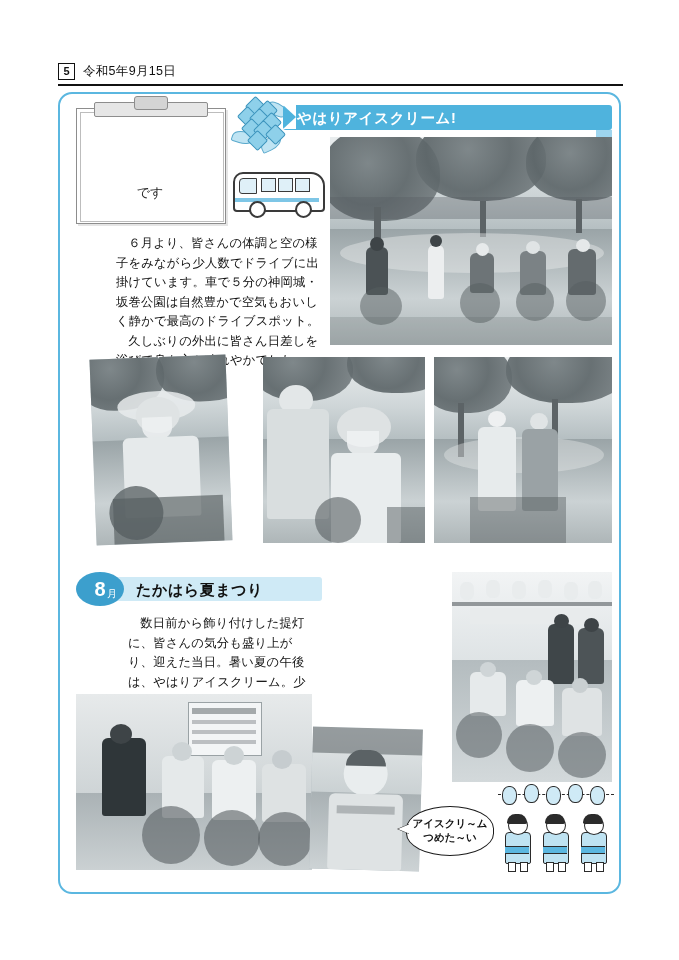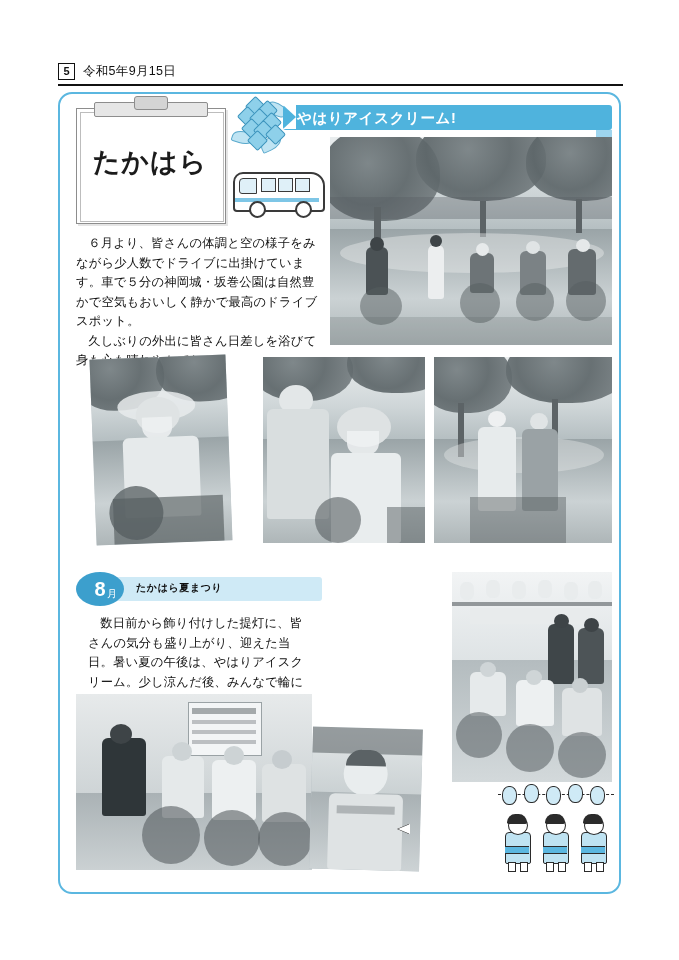--- a/index.html
+++ b/index.html
@@ -225,21 +225,21 @@
 
   
   .para {
     position: absolute;
     font-size: 12.3px;
     line-height: 19.5px;
     color: #111;
     letter-spacing: 0.2px;
   }
   .para p { margin: 0; }
-  .para p.indent { text-indent: 1em; }
+  .para p.indent { text-indent: 1em; margin-left: 40px; }
 
   
   .photo {
     position: absolute;
     background: #b9c2c6;
     overflow: hidden;
     border: 0;
   }
   .photo .ph-sky {
     position: absolute; left: 0; top: 0; width: 100%; height: 48%;
@@ -313,21 +313,21 @@
     top: 577px;
     width: 212px;
     height: 24px;
     background: #cfeaf6;
     border-radius: 3px;
   }
   .month-title {
     position: absolute;
     left: 136px;
     top: 581px;
-    font-size: 10px;
+    font-size: 15px;
     font-weight: bold;
     color: #111;
     letter-spacing: 0.6px;
   }
 
   
   .bubble {
     position: absolute;
     left: 406px;
     top: 806px;
@@ -433,21 +433,21 @@
     <div class="header-date">令和5年9月15日</div>
   </div>
 
   <div class="frame"></div>
 
   <div class="clipboard">
     <div class="clip-paper"></div>
     <div class="clip-paper2"></div>
     <div class="clip-bar"></div>
     <div class="clip-clasp"></div>
-    <div class="clip-title-big">たかはら</div>
+    <div class="clip-title-desu">です</div>
   </div>
 
   <div class="flower">
     <div class="leaf" style="left:0px; top:34px; transform:rotate(18deg);"></div>
     <div class="leaf" style="left:28px; top:40px; transform:rotate(-25deg);"></div>
     <div class="leaf" style="left:34px; top:6px; transform:rotate(40deg);"></div>
     <div class="petal" style="left:16px; top:2px;"></div>
     <div class="petal" style="left:28px; top:6px;"></div>
     <div class="petal" style="left:8px; top:12px;"></div>
     <div class="petal" style="left:20px; top:14px;"></div>
@@ -611,20 +611,26 @@
   <div class="photo tilt-right" style="left:311px; top:728px; width:110px; height:142px;">
     <div class="ph-sky" style="height:50%; background:linear-gradient(180deg,#e4e8e9 0%,#c8cfd1 100%);"></div>
     <div class="ph-ground" style="height:54%; background:linear-gradient(180deg,#a9b1b4 0%,#cdd3d5 100%);"></div>
     <div class="ph-dark" style="left:0; top:0; width:100%; height:26px; opacity:0.55;"></div>
     <div class="ph-head" style="left:32px; top:24px; width:44px; height:44px; background:#e9edee;"></div>
     <div class="ph-dark" style="left:34px; top:22px; width:40px; height:16px; background:#5b6265; border-radius:20px 20px 0 0; opacity:1;"></div>
     <div class="ph-fig" style="left:18px; top:66px; width:74px; height:76px; background:#dfe3e4;"></div>
     <div class="ph-dark" style="left:26px; top:78px; width:58px; height:8px; opacity:0.35;"></div>
   </div>
 
+  <div class="bubble">
+    <div class="bubble-text">
+      <span>アイスクリ～ム</span><br>
+      <span>つめた～い</span>
+    </div>
+  </div>
   <div class="bubble-tail"></div>
 
   <div class="kids">
     <div class="lantern-string"></div>
     <div class="lantern" style="left:4px; top:2px;"></div>
     <div class="lantern" style="left:26px; top:0px;"></div>
     <div class="lantern" style="left:48px; top:2px;"></div>
     <div class="lantern" style="left:70px; top:0px;"></div>
     <div class="lantern" style="left:92px; top:2px;"></div>
     <div class="kid" style="left:6px;">

